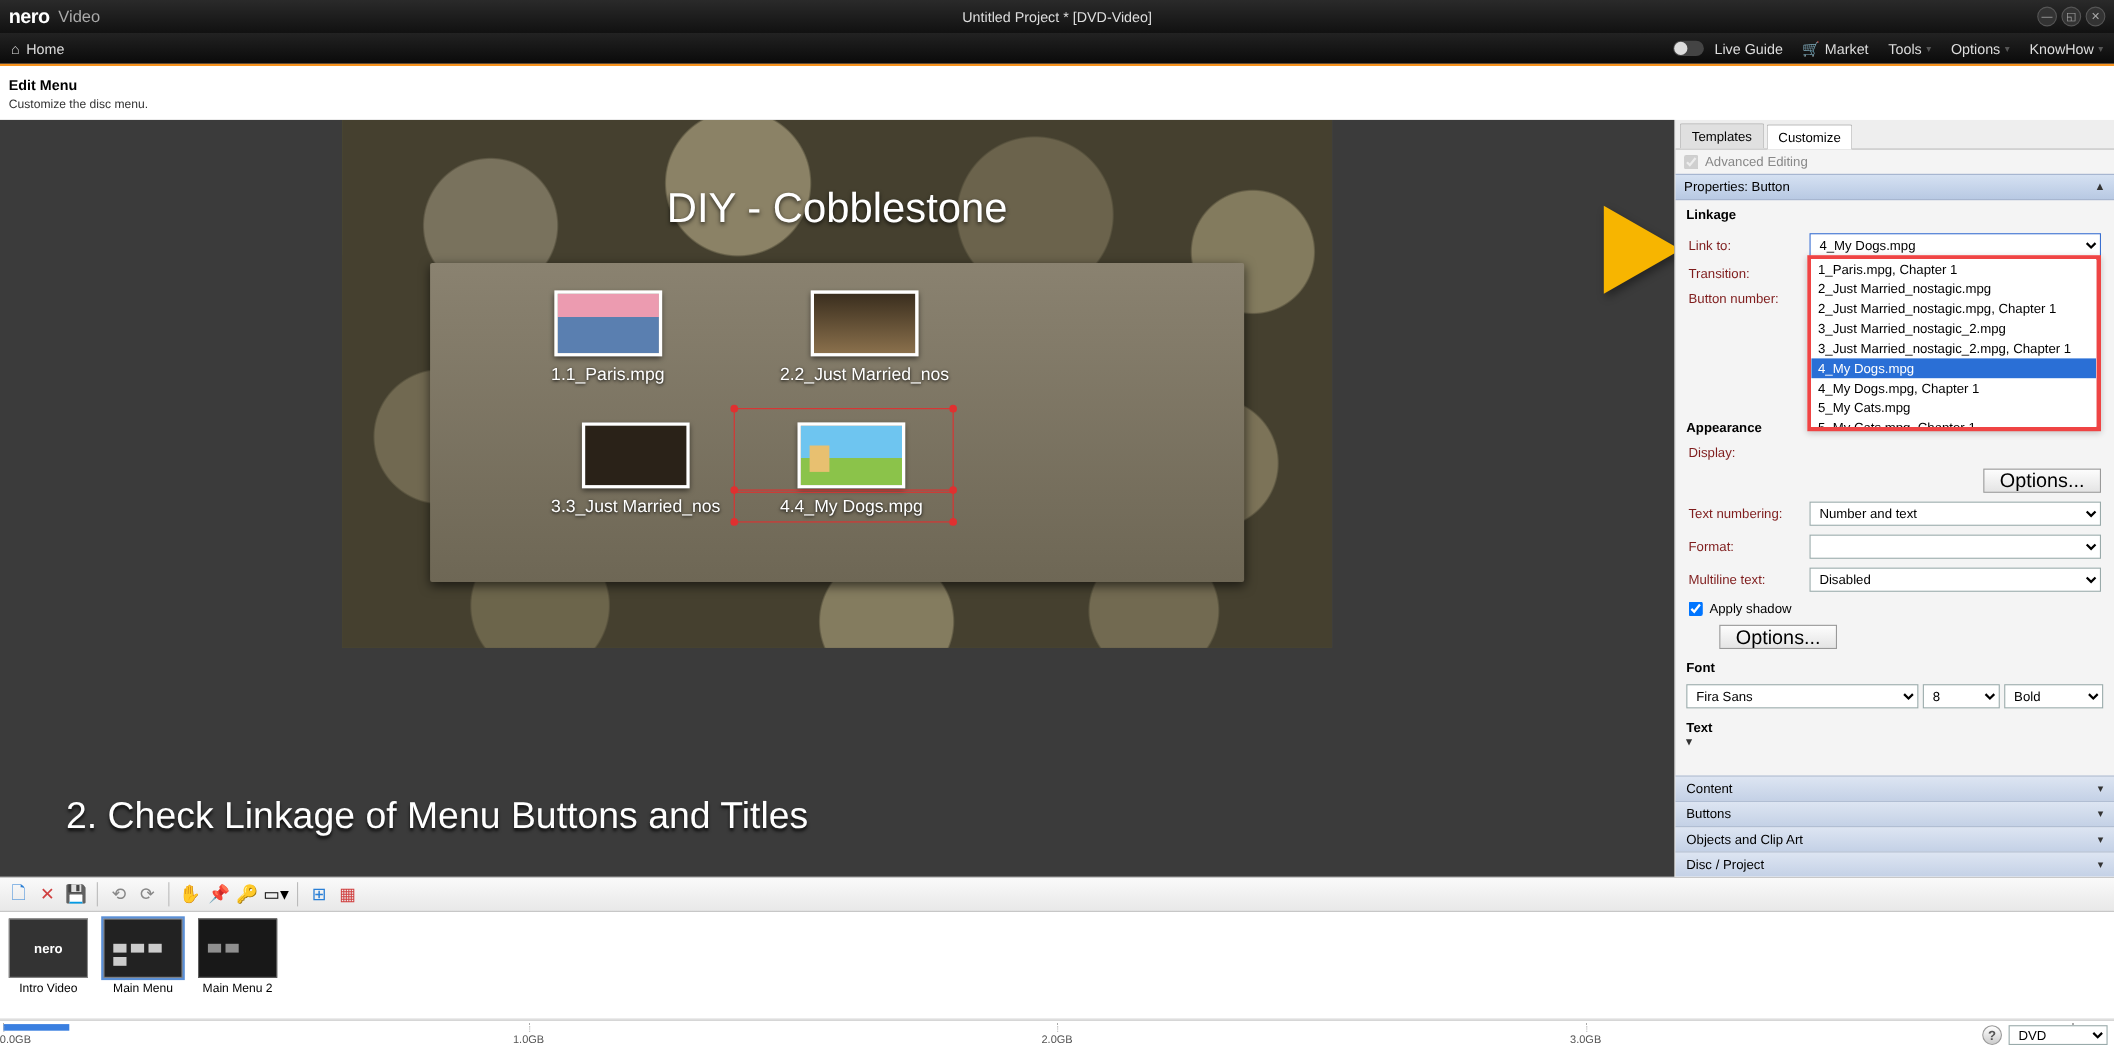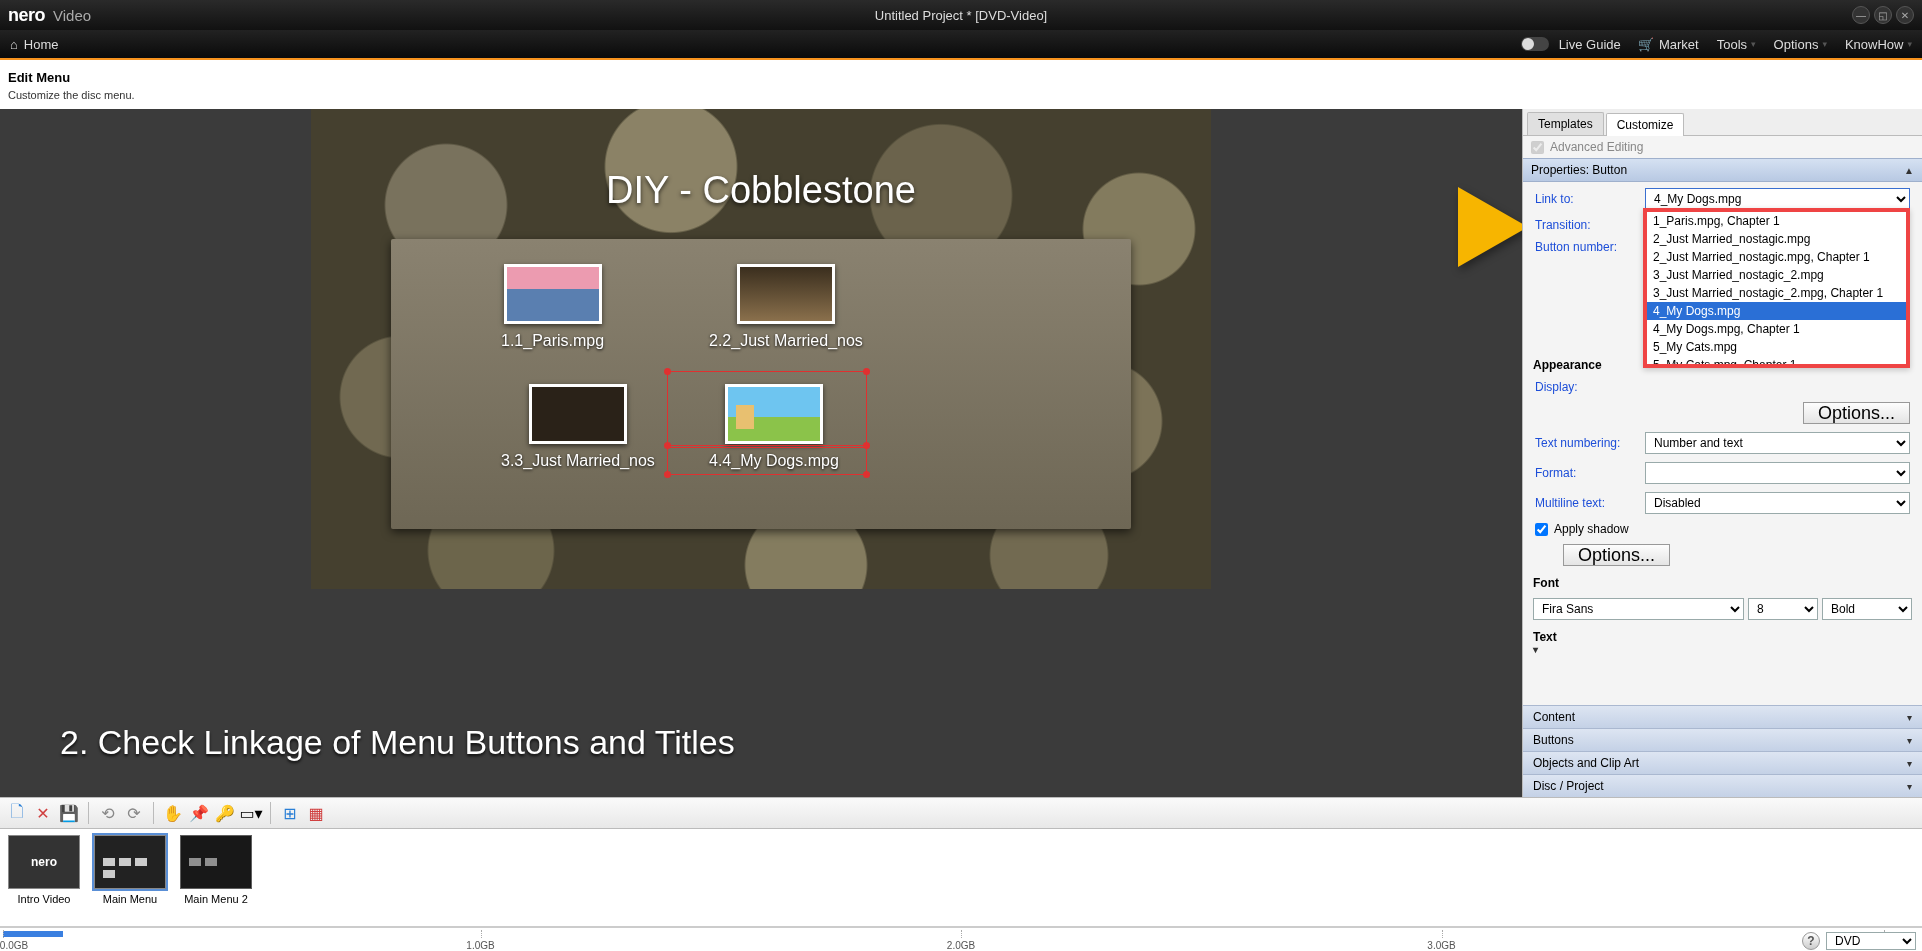--- a/index.html
+++ b/index.html
@@ -51,21 +51,21 @@
 .arrow-ptr { position:absolute; right:-6px; top:78px; width:0; height:0; border-top:40px solid transparent; border-bottom:40px solid transparent; border-left:70px solid #f7b500; filter:drop-shadow(2px 4px 4px rgba(0,0,0,0.4)); z-index:5;}
 .side-panel { width:400px; background:#f4f4f4; border-left:1px solid #bbb; display:flex; flex-direction:column; font-size:12px; overflow:hidden;}
 .sp-tabs { display:flex; background:#eee; border-bottom:1px solid #bbb; padding-top:3px; padding-left:4px;}
 .sp-tab { padding:4px 10px; border:1px solid #bbb; border-bottom:none; background:#e0e0e0; margin-right:2px; cursor:pointer; font-size:12px; border-radius:2px 2px 0 0;}
 .sp-tab.active { background:#fff; position:relative; top:1px;}
 .sp-row { padding:4px 8px; display:flex; align-items:center; gap:6px; }
 .sp-section { background:linear-gradient(#d5e1f2,#b8c9e3); padding:4px 8px; font-weight:500; border-top:1px solid #9fb0cc; border-bottom:1px solid #9fb0cc; display:flex; align-items:center; justify-content:space-between; cursor:pointer;}
 .sp-subhead { font-weight:bold; padding:6px 10px 4px; }
 .sp-body { padding:2px 0 4px; position:relative;}
 .form-row { display:flex; align-items:center; padding:4px 12px; }
-.form-row label { width:110px; color:#1d4ed8; }
+.form-row label { width:110px; color:#7f1d1d; }
 .form-row .field { flex:1; }
 select,input[type=text] { width:100%; height:22px; border:1px solid #9aa; background:#fff; font-size:12px; padding:0 4px;}
 .btn { height:22px; padding:0 14px; background:linear-gradient(#fdfdfd,#e4e4e4); border:1px solid #999; font-size:18px; cursor:pointer;}
 .dropdown-pop { position:absolute; left:120px; right:12px; top:26px; background:#fff; border:4px solid #ef4444; z-index:10; max-height:160px; overflow-y:auto; box-shadow:0 2px 6px rgba(0,0,0,0.2);}
 .dropdown-pop .opt { padding:2px 6px; font-size:12px; cursor:pointer; white-space:nowrap;}
 .dropdown-pop .opt.sel { background:#2a6fd6; color:#fff; }
 .dropdown-pop::-webkit-scrollbar { width:14px; }
 .dropdown-pop::-webkit-scrollbar-thumb { background:#c0c8d8; border:1px solid #9aa; }
 .acc-row { background:linear-gradient(#dde5f2,#c4d1e6); padding:4px 10px; border-top:1px solid #aab8d0; display:flex; justify-content:space-between; align-items:center; cursor:pointer;}
 .tri { font-size:10px; color:#333; }
@@ -182,20 +182,21 @@
     <div class="sp-row">
       <input type="checkbox" checked="" disabled="" style="">
       <span style="color:#888">Advanced Editing</span>
     </div>
     <div class="sp-section">
       <span>Properties: Button</span>
         <span class="tri">▲</span>
     </div>
 
     <div class="sp-scroll">
+      <div class="sp-subhead">Linkage</div>
       <div class="sp-body" style="position:relative;">
         <div class="form-row">
           <label>Link to:</label>
           <div class="field" style="position:relative;">
             <select style="border:1px solid #3a6fd0;">
               <option>4_My Dogs.mpg</option>
             </select>
           </div>
         </div>
         <div class="form-row">

